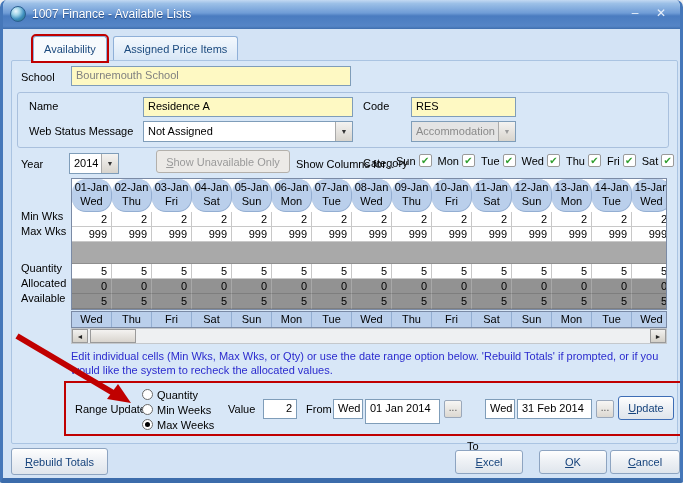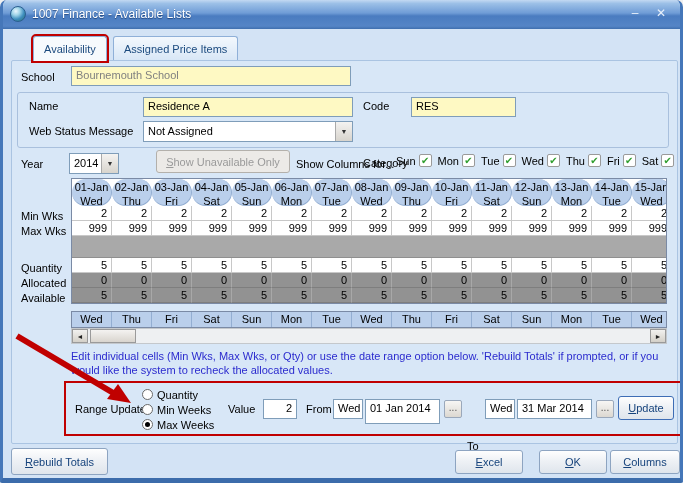--- a/index.html
+++ b/index.html
@@ -64,21 +64,21 @@
   .cb { width:13px; height:13px; background:#fff; border:1px solid #9a9a9a; border-radius:2px;
     font-size:10px; line-height:12px; text-align:center; color:#2f9e2f; }
 
   
   .grid-area { position:absolute; left:14px; top:178px; width:652px; height:166px; }
   .rowlabel { position:absolute; left:4px; width:48px; color:#000; }
   .grid-table { position:absolute; left:54px; top:0; width:596px; overflow:hidden;
     border:1px solid #7a8aa5; background:#fff; }
   .grow { display:flex; width:600px; }
   .gcell { flex:0 0 40px; width:40px; }
-  .ghead { height:27px; background:#bacfeb; border-right:1px solid #93aed2; border-bottom:1px solid #93aed2;
+  .ghead { height:33px; background:#bacfeb; border-right:1px solid #93aed2; border-bottom:1px solid #93aed2;
     text-align:center; line-height:14px; padding-top:1px;border-radius:14px; }
   .gval { height:15px; line-height:14px; text-align:right; padding-right:4px; }
   .grow.white .gval { background:#fff; border-right:1px solid #c8c8c8; border-bottom:1px solid #c8c8c8; }
   .grow.shaded .gval { background:#929292; border-right:1px solid #a8a8a8; border-bottom:1px solid #7e7e7e; }
   .spacer-row { height:22px; background:#a9a9a9; border-bottom:1px solid #8f8f8f; }
   .grid-footer { position:absolute; left:54px; top:133px; width:596px; height:17px; overflow:hidden;
     border:1px solid #7a8aa5; background:#bacfeb; display:flex; }
   .gfoot { height:15px; background:#bacfeb; border-right:1px solid #93aed2; text-align:center; line-height:15px; }
   .hscroll { position:absolute; left:54px; top:150px; width:596px; height:16px; background:#eef0f2; border:1px solid #c4c8cc; }
   .sbtn { position:absolute; top:0; width:16px; height:14px; background:linear-gradient(180deg,#f2f1ef,#d4d0c8);
@@ -130,20 +130,24 @@
   <div class="tbox" style="left:140px; top:97px; width:210px; height:20px;">Residence A</div>
   <div class="lbl" style="left:360px; top:100px;">Code</div>
   <div class="tbox" style="left:408px; top:97px; width:105px; height:20px;">RES</div>
 
   <div class="lbl" style="left:26px; top:125px;">Web Status Message</div>
   <div class="combo" style="left:140px; top:121px; width:210px; height:21px;">
     <span class="val">Not Assigned</span>
     <span class="arrowbtn">▼</span>
   </div>
   <div class="lbl" style="left:360px; top:125px;margin-top:32px;">Category</div>
+  <div class="combo dis" style="left:408px; top:121px; width:105px; height:21px;">
+    <span class="val">Accommodation</span>
+    <span class="arrowbtn">▼</span>
+  </div>
 
   <div class="lbl" style="left:18px; top:158px;">Year</div>
   <div class="combo" style="left:66px; top:153px; width:50px; height:21px;">
     <span class="val">2014</span>
     <span class="arrowbtn">▼</span>
   </div>
   <div class="btn disabled" style="left:153px; top:150px; width:134px; height:23px;">
     <span class="accel">Show Unavailable Only</span>
   </div>
   <div class="lbl" style="left:293px; top:158px;">Show Columns for...</div>
@@ -392,34 +396,34 @@
     <div class="lbl" style="left:162px; top:20px;">Value</div>
     <div class="rt" style="left:197px; top:16px; width:34px; height:20px; text-align:right;">2</div>
 
     <div class="lbl" style="left:240px; top:20px;">From</div>
     <div class="rt" style="left:267px; top:16px; width:30px; height:20px;">Wed</div>
     <div class="rt" style="left:299px; top:16px; width:75px; height:25px;">01 Jan 2014</div>
     <div class="dots" style="left:378px; top:17px;">...</div>
 
     <div class="lbl" style="left:401px; top:13px;margin-top:44px;">To</div>
     <div class="rt" style="left:419px; top:16px; width:30px; height:20px;">Wed</div>
-    <div class="rt" style="left:451px; top:16px; width:75px; height:20px;">31 Mar 2014</div>
+    <div class="rt" style="left:451px; top:16px; width:75px; height:20px;">31 Feb 2014</div>
     <div class="dots" style="left:530px; top:17px;">...</div>
 
     <div class="btn update-btn" style="left:552px; top:13px; width:56px; height:24px;">
       <span class="accel">Update</span>
     </div>
   </div>
 
   <div class="btn" style="left:8px; top:448px; width:97px; height:27px;">
     <span class="accel">Rebuild Totals</span>
   </div>
   <div class="btn" style="left:452px; top:450px; width:68px; height:24px;">
     <span class="accel">Excel</span>
   </div>
   <div class="btn" style="left:536px; top:450px; width:68px; height:24px;">
     <span class="accel">OK</span>
   </div>
   <div class="btn" style="left:607px; top:450px; width:70px; height:24px;">
-    <span class="accel">Columns</span>
+    <span class="accel">Cancel</span>
   </div>
 
 </div>
 
 </body></html>

